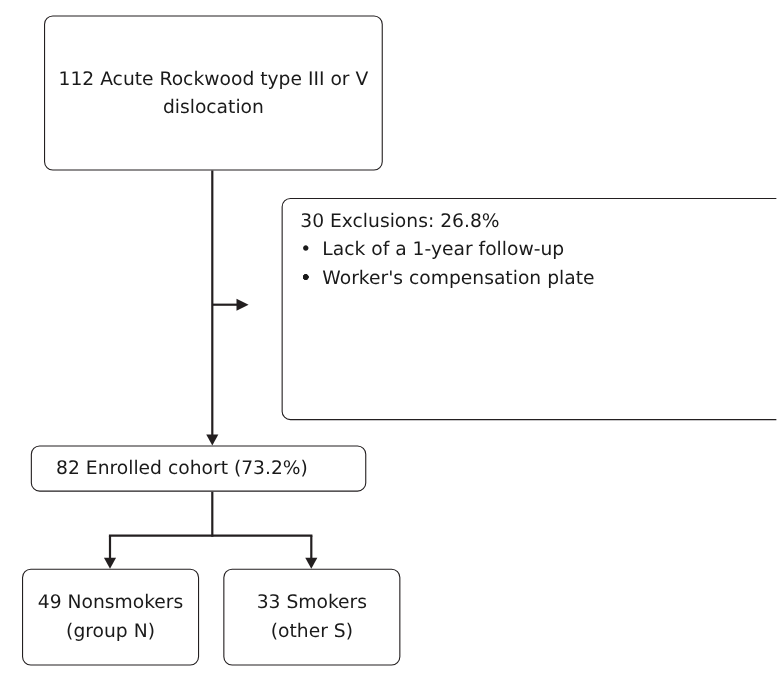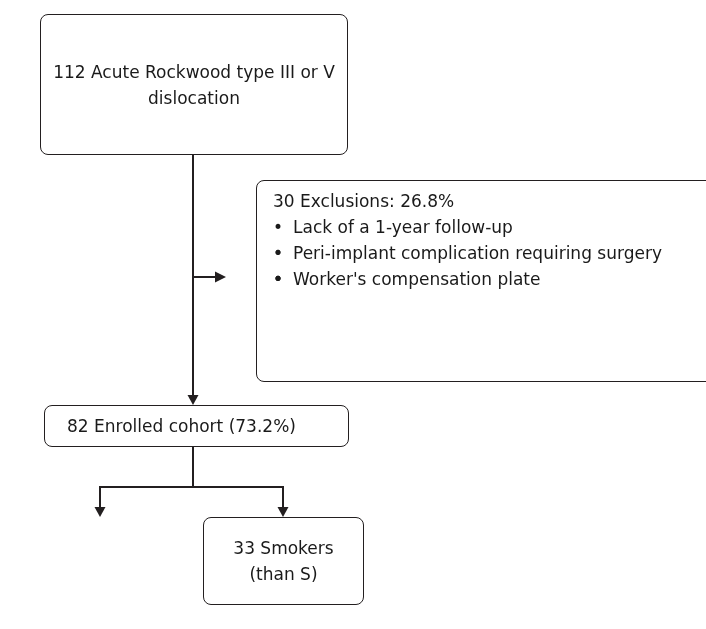--- a/index.html
+++ b/index.html
@@ -55,21 +55,21 @@
     width: 308px; height: 141px;
   }
   #node-exclusions {
     left: 226px; top: 180px;
     width: 462px; height: 202px;
     justify-content: flex-start;
     padding: 7px 0 0 0;
     margin-left: 30px;
   }
   #node-enrolled {
-    left: 44px;  top: 405px;
+    left: 28px;  top: 405px;
     width: 305px; height: 42px;
     padding-left: 22px;
   }
   #node-enrolled .line { text-align: left; }
   #node-nonsmokers {
     left: 20px;  top: 517px;
     width: 161px; height: 88px;
   }
   #node-smokers {
     left: 203px; top: 517px;
@@ -134,38 +134,41 @@
     <ul class="excl-list">
       <li>
         <span class="bullet">•</span>
         <span>Lack of a 1-year follow-up</span>
       </li>
       <li>
         <span class="bullet">•</span>
       </li>
       <li>
         <span class="bullet">•</span>
-        <span>Peri-implant complication requiring surgery</span>
       </li>
       <li>
         <span class="bullet">•</span>
       </li>
       <li>
         <span class="bullet">•</span>
       </li>
       <li>
         <span class="bullet">•</span>
         <span>Worker's compensation plate</span>
       </li>
     </ul>
   </div>
 
   <div class="node" id="node-enrolled">
     <div class="line">82 Enrolled cohort (73.2%)</div>
   </div>
 
+  <div class="node centered" id="node-nonsmokers">
+    <div class="line">49 Nonsmokers</div>
+    <div class="line">(group N)</div>
+  </div>
 
   <div class="node centered" id="node-smokers">
     <div class="line">33 Smokers</div>
-    <div class="line">(than S)</div>
+    <div class="line">(other S)</div>
   </div>
 
 </div>
 
 </body></html>

